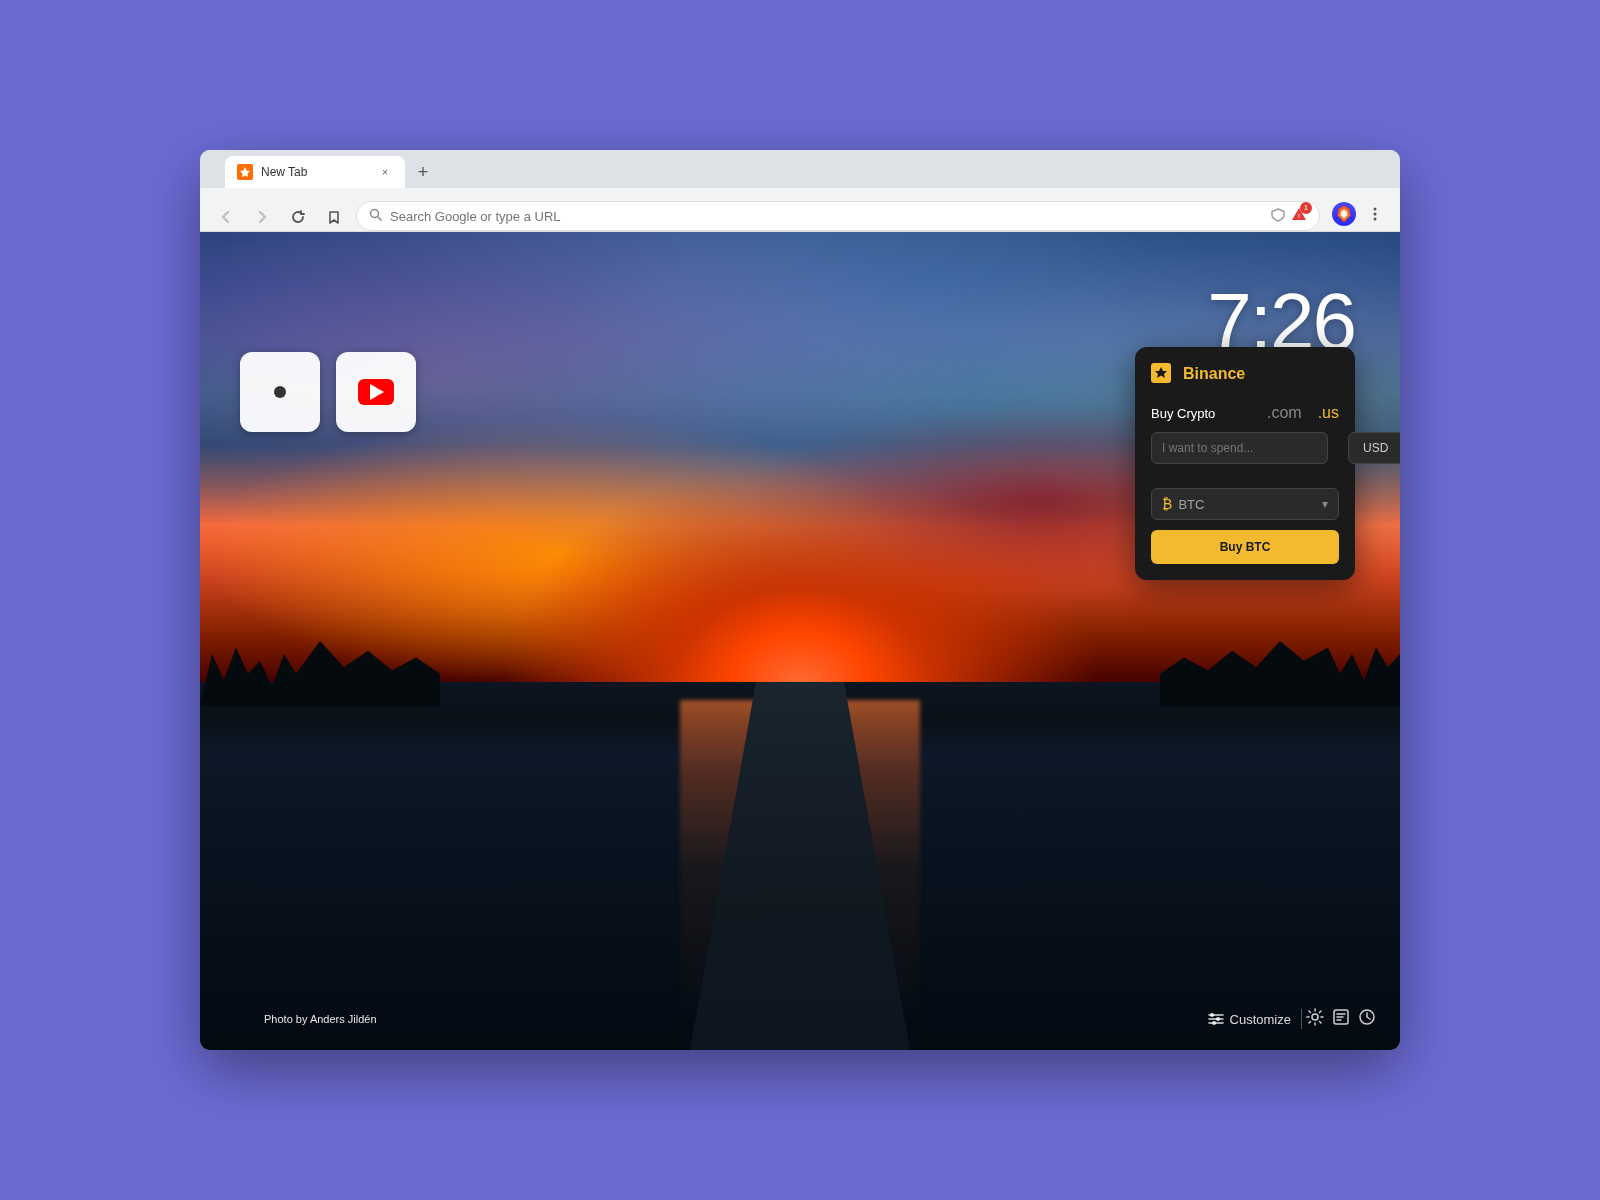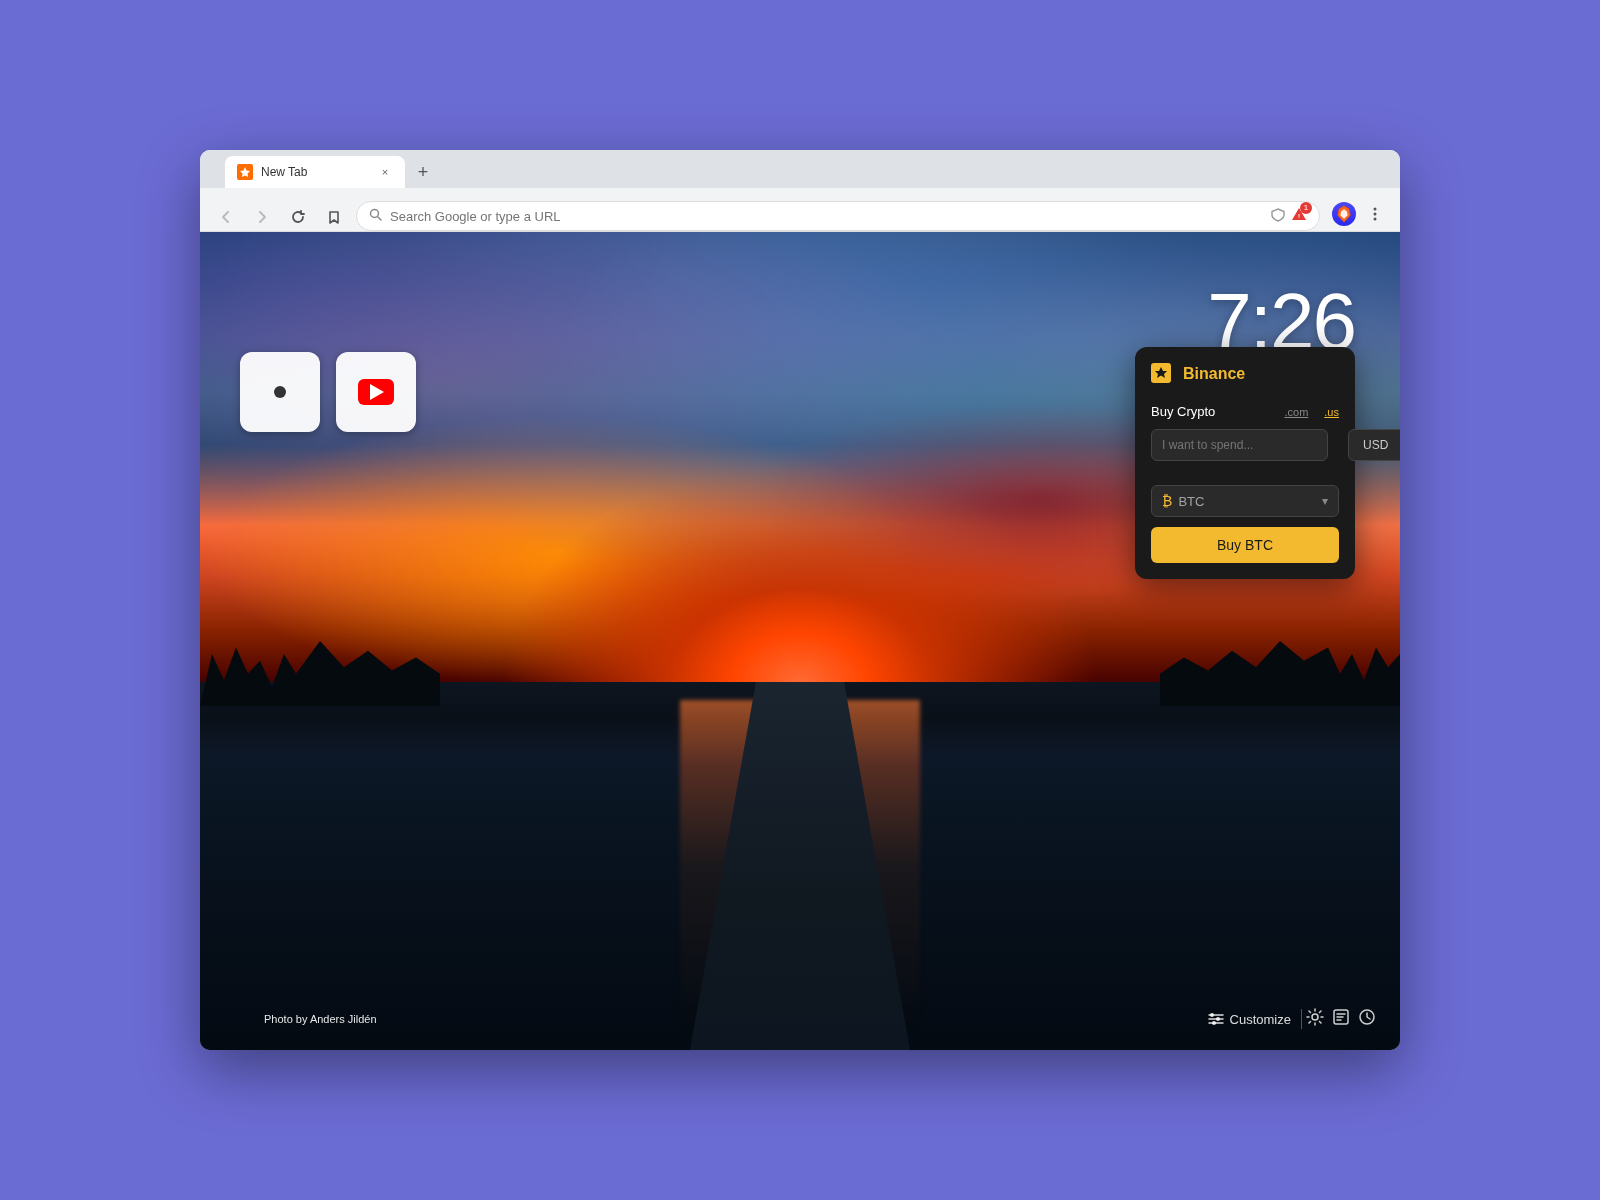--- a/index.html
+++ b/index.html
@@ -462,24 +462,23 @@
       color: #fff;
       font-size: 13px;
     }
 
     .domain-links {
       display: flex;
       gap: 4px;
     }
 
     .domain-link {
-      font-size: 11px;
+      font-size: 16px;
       color: #888;
       cursor: pointer;
-      text-decoration: underline;
     }
 
     .domain-link.active { color: #f3ba2f; margin-left: 12px; }
 
     .amount-row {
       display: flex;
       gap: 20px;
       margin-bottom: 24px;
     }
 
@@ -534,22 +533,22 @@
       font-size: 12px;
     }
 
     .buy-button {
       width: 100%;
       background: #f3ba2f;
       border: none;
       border-radius: 6px;
       padding: 10px;
       color: #1a1a1a;
-      font-size: 14px;
-      font-weight: 400;
+      font-size: 12px;
+      font-weight: 700;
       cursor: pointer;
       text-align: center;
     }
 
     
     .bottom-bar {
       position: absolute;
       bottom: 16px;
       left: 0;
       right: 0;

